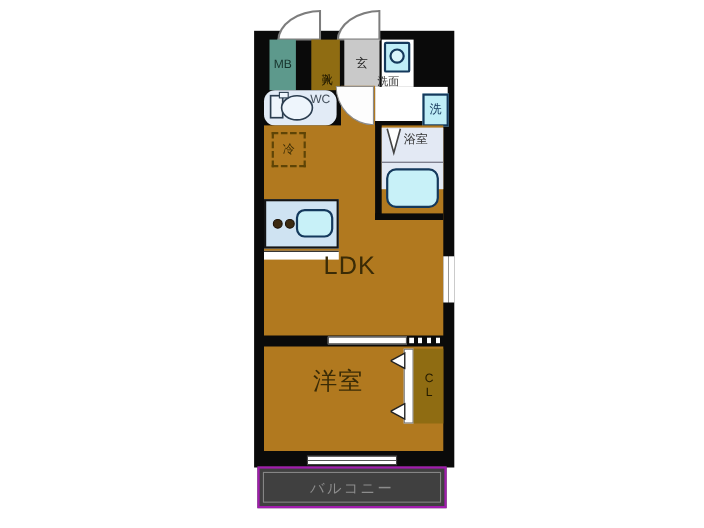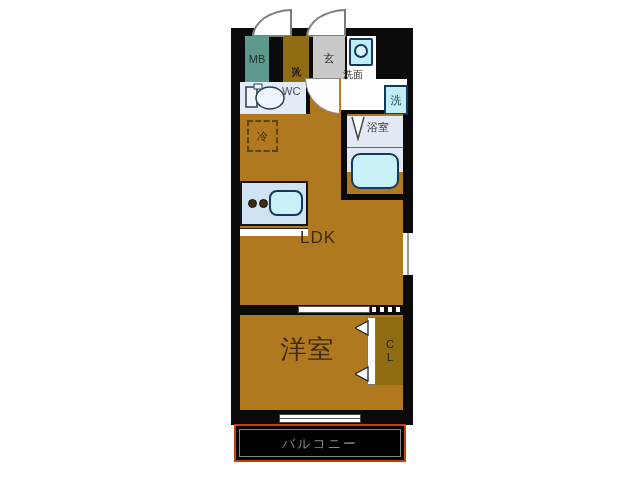--- a/index.html
+++ b/index.html
@@ -4,21 +4,21 @@
 <style>
   html,body{margin:0;padding:0;}
   body{width:640px;height:480px;background:#fff;font-family:"Liberation Sans","DejaVu Sans",sans-serif;position:relative;overflow:hidden;}
   .abs{position:absolute;box-sizing:border-box;}
   .plan{position:absolute;left:0;top:0;width:640px;height:480px;}
   .base{background:#0a0a0a;}
   .lbl{color:#2b2b2b;line-height:1;}
   .center{display:flex;align-items:center;justify-content:center;}
   .vtext{writing-mode:vertical-lr;text-orientation:upright;letter-spacing:1px;}
   .room-label{text-align:center;color:#3a2b06;}
-  .room-label .l1{font-size:17px;letter-spacing:1px;}
+  .room-label .l1{font-size:23px;letter-spacing:1px;}
   .room-label .l2{font-size:21px;margin-top:4px;}
   .door-swing-top{background:#fff;border:2px solid #7d7d7d;border-radius:100% 0 0 0;}
   .fixture{background:#bfeef7;border:2px solid #14395c;}
 </style>
 </head>
 <body>
 
 <div class="plan">
 
   <div class="abs base" style="left:231px;top:28px;width:182px;height:397px;"></div>
@@ -40,21 +40,21 @@
     <div class="abs fixture" style="left:2px;top:2px;width:24px;height:28px;border-radius:2px;">
       <div class="abs" style="left:3px;top:4px;width:14px;height:14px;border:2px solid #14395c;border-radius:50%;background:#d9f5fb;"></div>
     </div>
   </div>
   <div class="abs" style="left:341px;top:79px;width:66px;height:31px;background:#fff;"></div>
   <div class="abs lbl" style="left:343px;top:70px;font-size:10px;color:#333;z-index:5;">洗面</div>
   <div class="abs fixture center" style="left:384px;top:85px;width:24px;height:30px;">
     <span class="lbl" style="font-size:11px;color:#14395c;">洗</span>
   </div>
 
-  <div class="abs" style="left:240px;top:82px;width:66px;height:32px;background:#e2ebf6;">
+  <div class="abs" style="left:240px;top:82px;width:66px;height:32px;background:#e2ebf6;border-radius:10px;">
     <svg width="66" height="32" style="position:absolute;left:0;top:0;">
       <rect x="6" y="5" width="11" height="20" fill="#eef5fc" stroke="#2c3e50" stroke-width="1.5"></rect>
       <ellipse cx="30" cy="16" rx="14" ry="11" fill="#eef5fc" stroke="#2c3e50" stroke-width="1.5"></ellipse>
       <rect x="14" y="2" width="8" height="5" fill="#eef5fc" stroke="#2c3e50" stroke-width="1"></rect>
     </svg>
     <span class="lbl" style="position:absolute;left:42px;top:4px;font-size:11px;color:#44505c;">WC</span>
   </div>
 
   <div class="abs" style="left:310px;top:78px;width:31px;height:38px;background:#b1791f;"></div>
   <div class="abs" style="left:305px;top:78px;width:35px;height:36px;background:#fdfdfd;border:1px solid #8a8a8a;border-radius:0 0 0 100%;"></div>
@@ -84,35 +84,35 @@
     <div class="abs fixture" style="left:4px;top:37px;width:48px;height:36px;border-radius:9px;background:#c8f1f8;"></div>
   </div>
 
   <div class="abs" style="left:403px;top:233px;width:10px;height:42px;background:linear-gradient(to right,#fff 44%,#999 44%,#999 56%,#fff 56%);"></div>
 
   <div class="abs" style="left:298px;top:306px;width:72px;height:7px;background:#fff;border:1px solid #555;"></div>
   <div class="abs" style="left:372px;top:307px;width:30px;height:5px;background:repeating-linear-gradient(to right,#fff 0 4px,#0a0a0a 4px 8px);"></div>
 
   <div class="abs" style="left:240px;top:315px;width:163px;height:95px;background:#b1791f;"></div>
   <div class="abs room-label" style="left:250px;top:332px;width:115px;">
-    <div class="l1" style="font-size:26px;">洋室</div>
+    <div class="l1" style="font-size:22px;">洋室</div>
   </div>
 
   <div class="abs" style="left:367px;top:317px;width:9px;height:68px;background:#fff;border:1px solid #777;"></div>
   <svg class="abs" width="14" height="16" style="left:355px;top:320px;">
     <polygon points="13,1 0,8 13,15" fill="#fff" stroke="#222" stroke-width="1.3"></polygon>
   </svg>
   <svg class="abs" width="14" height="16" style="left:355px;top:366px;">
     <polygon points="13,1 0,8 13,15" fill="#fff" stroke="#222" stroke-width="1.3"></polygon>
   </svg>
   <div class="abs center" style="left:376px;top:317px;width:27px;height:68px;background:#8f6c12;">
     <span class="lbl vtext" style="font-size:11px;color:#241b00;">CL</span>
   </div>
 
   <div class="abs" style="left:279px;top:414px;width:82px;height:9px;background:linear-gradient(to bottom,#fff 40%,#555 40%,#555 60%,#fff 60%);border:1px solid #444;"></div>
 
-  <div class="abs" style="left:234px;top:424px;width:172px;height:38px;background:#000000;border:2px solid #c2410c;">
+  <div class="abs" style="left:234px;top:424px;width:172px;height:38px;background:#404040;border:2px solid #a21caf;">
     <div class="abs center" style="left:3px;top:3px;right:3px;bottom:3px;border:1px solid #858585;">
       <span class="lbl" style="font-size:13px;color:#8c8c8c;letter-spacing:2px;">バルコニー</span>
     </div>
   </div>
 
 </div>
 
 </body></html>

